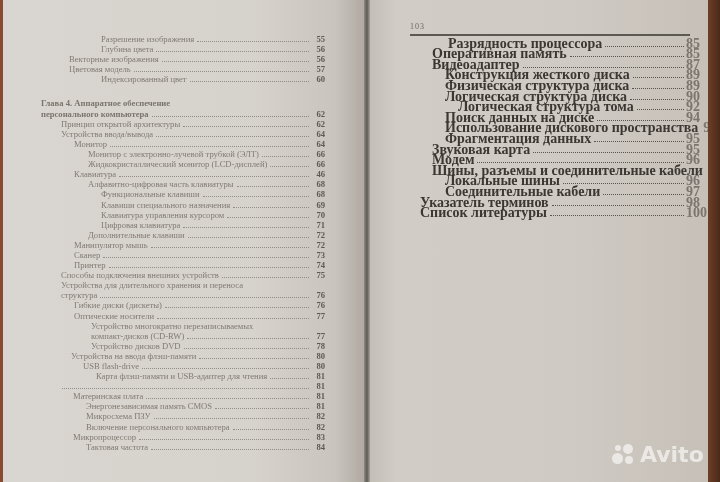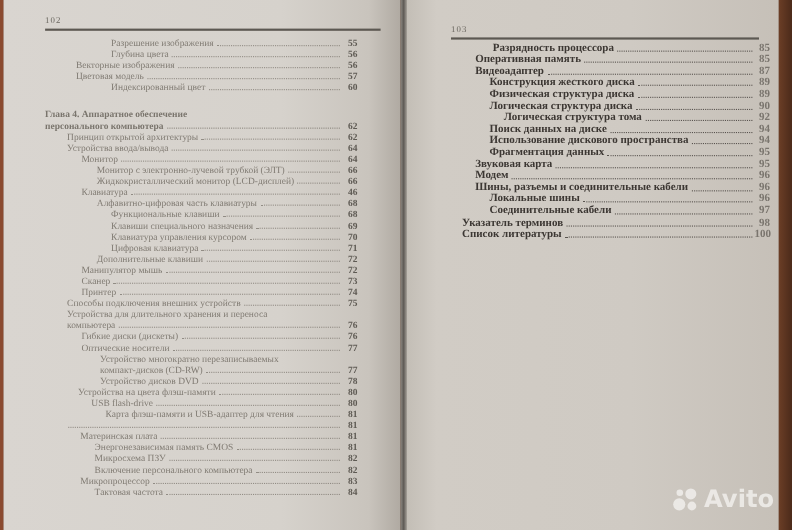--- a/index.html
+++ b/index.html
@@ -29,21 +29,21 @@
     background: linear-gradient(90deg, #6b3e26, #4b2a1a);
   }
   .header {
     position: absolute; height: 12px; border-bottom: 2px solid #5c5852;
     font-size: 8px; color: #6a665f; letter-spacing: 1px;
   }
   .header-left { left: 38px; top: 14px; width: 305px; }
   .header-right { left: 40px; top: 22px; width: 280px; text-align: left; }
   .toc { position: absolute; list-style: none; margin: 0; padding: 0; }
   .toc-left { left: 38px; top: 34px; width: 284px; color: #807b73; font-size: 8.6px; }
-  .toc-right { left: 62px; top: 38px; width: 268px; color: #3c3733; font-size: 10px; font-weight: bold; }
+  .toc-right { left: 62px; top: 38px; width: 268px; color: #3c3733; font-size: 14px; font-weight: bold; }
   .toc li { display: flex; align-items: flex-end; height: 10.1px; line-height: 10px; white-space: nowrap; }
   .toc-right li { height: 10.6px; }
   .toc li.multi { height: auto; flex-direction: column; align-items: stretch; }
   .toc li.multi .row { display: flex; height: 10.1px; }
   .toc .title { flex: 0 0 auto; }
   .toc .dots { flex: 1 1 auto; border-bottom: 1px dotted currentColor; margin: 0 2px 2px 3px; opacity: .8; }
   .toc .pg { flex: 0 0 auto; width: 14px; text-align: right; font-weight: bold; }
   .toc-left .pg { color: #5e5a53; }
   .toc-right .pg { color: #7a756e; font-weight: bold; }
   .chapter { color: #7a756d; font-weight: bold; }
@@ -54,21 +54,20 @@
     position: absolute; left: 612px; top: 442px; display: flex; align-items: center; gap: 4px;
     color: #f1efec; opacity: .85; font-family: "DejaVu Sans", sans-serif; font-weight: bold; font-size: 22px;
   }
   .wm-dots { position: relative; width: 24px; height: 22px; }
   .wm-dots span { position: absolute; background: #f1efec; border-radius: 50%; }
 </style>
 </head>
 <body>
 
 <div class="page page-left">
-  <div class="header header-left">102</div>
   <ul class="toc toc-left">
     <li class="l3">
         <span class="title">Разрешение изображения</span>
         <span class="dots"></span>
         <span class="pg">55</span>
       </li>
     <li class="l3">
         <span class="title">Глубина цвета</span>
         <span class="dots"></span>
         <span class="pg">56</span>
@@ -177,21 +176,21 @@
     <li class="l1">
         <span class="title">Способы подключения внешних устройств</span>
         <span class="dots"></span>
         <span class="pg">75</span>
       </li>
     <li class="multi l1">
       <div class="row">
           <span class="title">Устройства для длительного хранения и переноса</span>
         </div>
       <div class="row">
-          <span class="title">компьютера</span>
+          <span class="title">структура</span>
           <span class="dots"></span>
           <span class="pg">76</span>
         </div>
     </li>
     <li class="l2" style="padding-left:33px">
         <span class="title">Гибкие диски (дискеты)</span>
         <span class="dots"></span>
         <span class="pg">76</span>
       </li>
     <li class="l2" style="padding-left:33px">
@@ -208,21 +207,21 @@
           <span class="dots"></span>
           <span class="pg">77</span>
         </div>
     </li>
     <li style="padding-left:50px">
         <span class="title">Устройство дисков DVD</span>
         <span class="dots"></span>
         <span class="pg">78</span>
       </li>
     <li style="padding-left:30px">
-        <span class="title">Устройства на цвета флэш-памяти</span>
+        <span class="title">Устройства на ввода флэш-памяти</span>
         <span class="dots"></span>
         <span class="pg">80</span>
       </li>
     <li style="padding-left:42px">
         <span class="title">USB flash-drive</span>
         <span class="dots"></span>
         <span class="pg">80</span>
       </li>
     <li style="padding-left:55px">
         <span class="title">Карта флэш-памяти и USB-адаптер для чтения</span>

